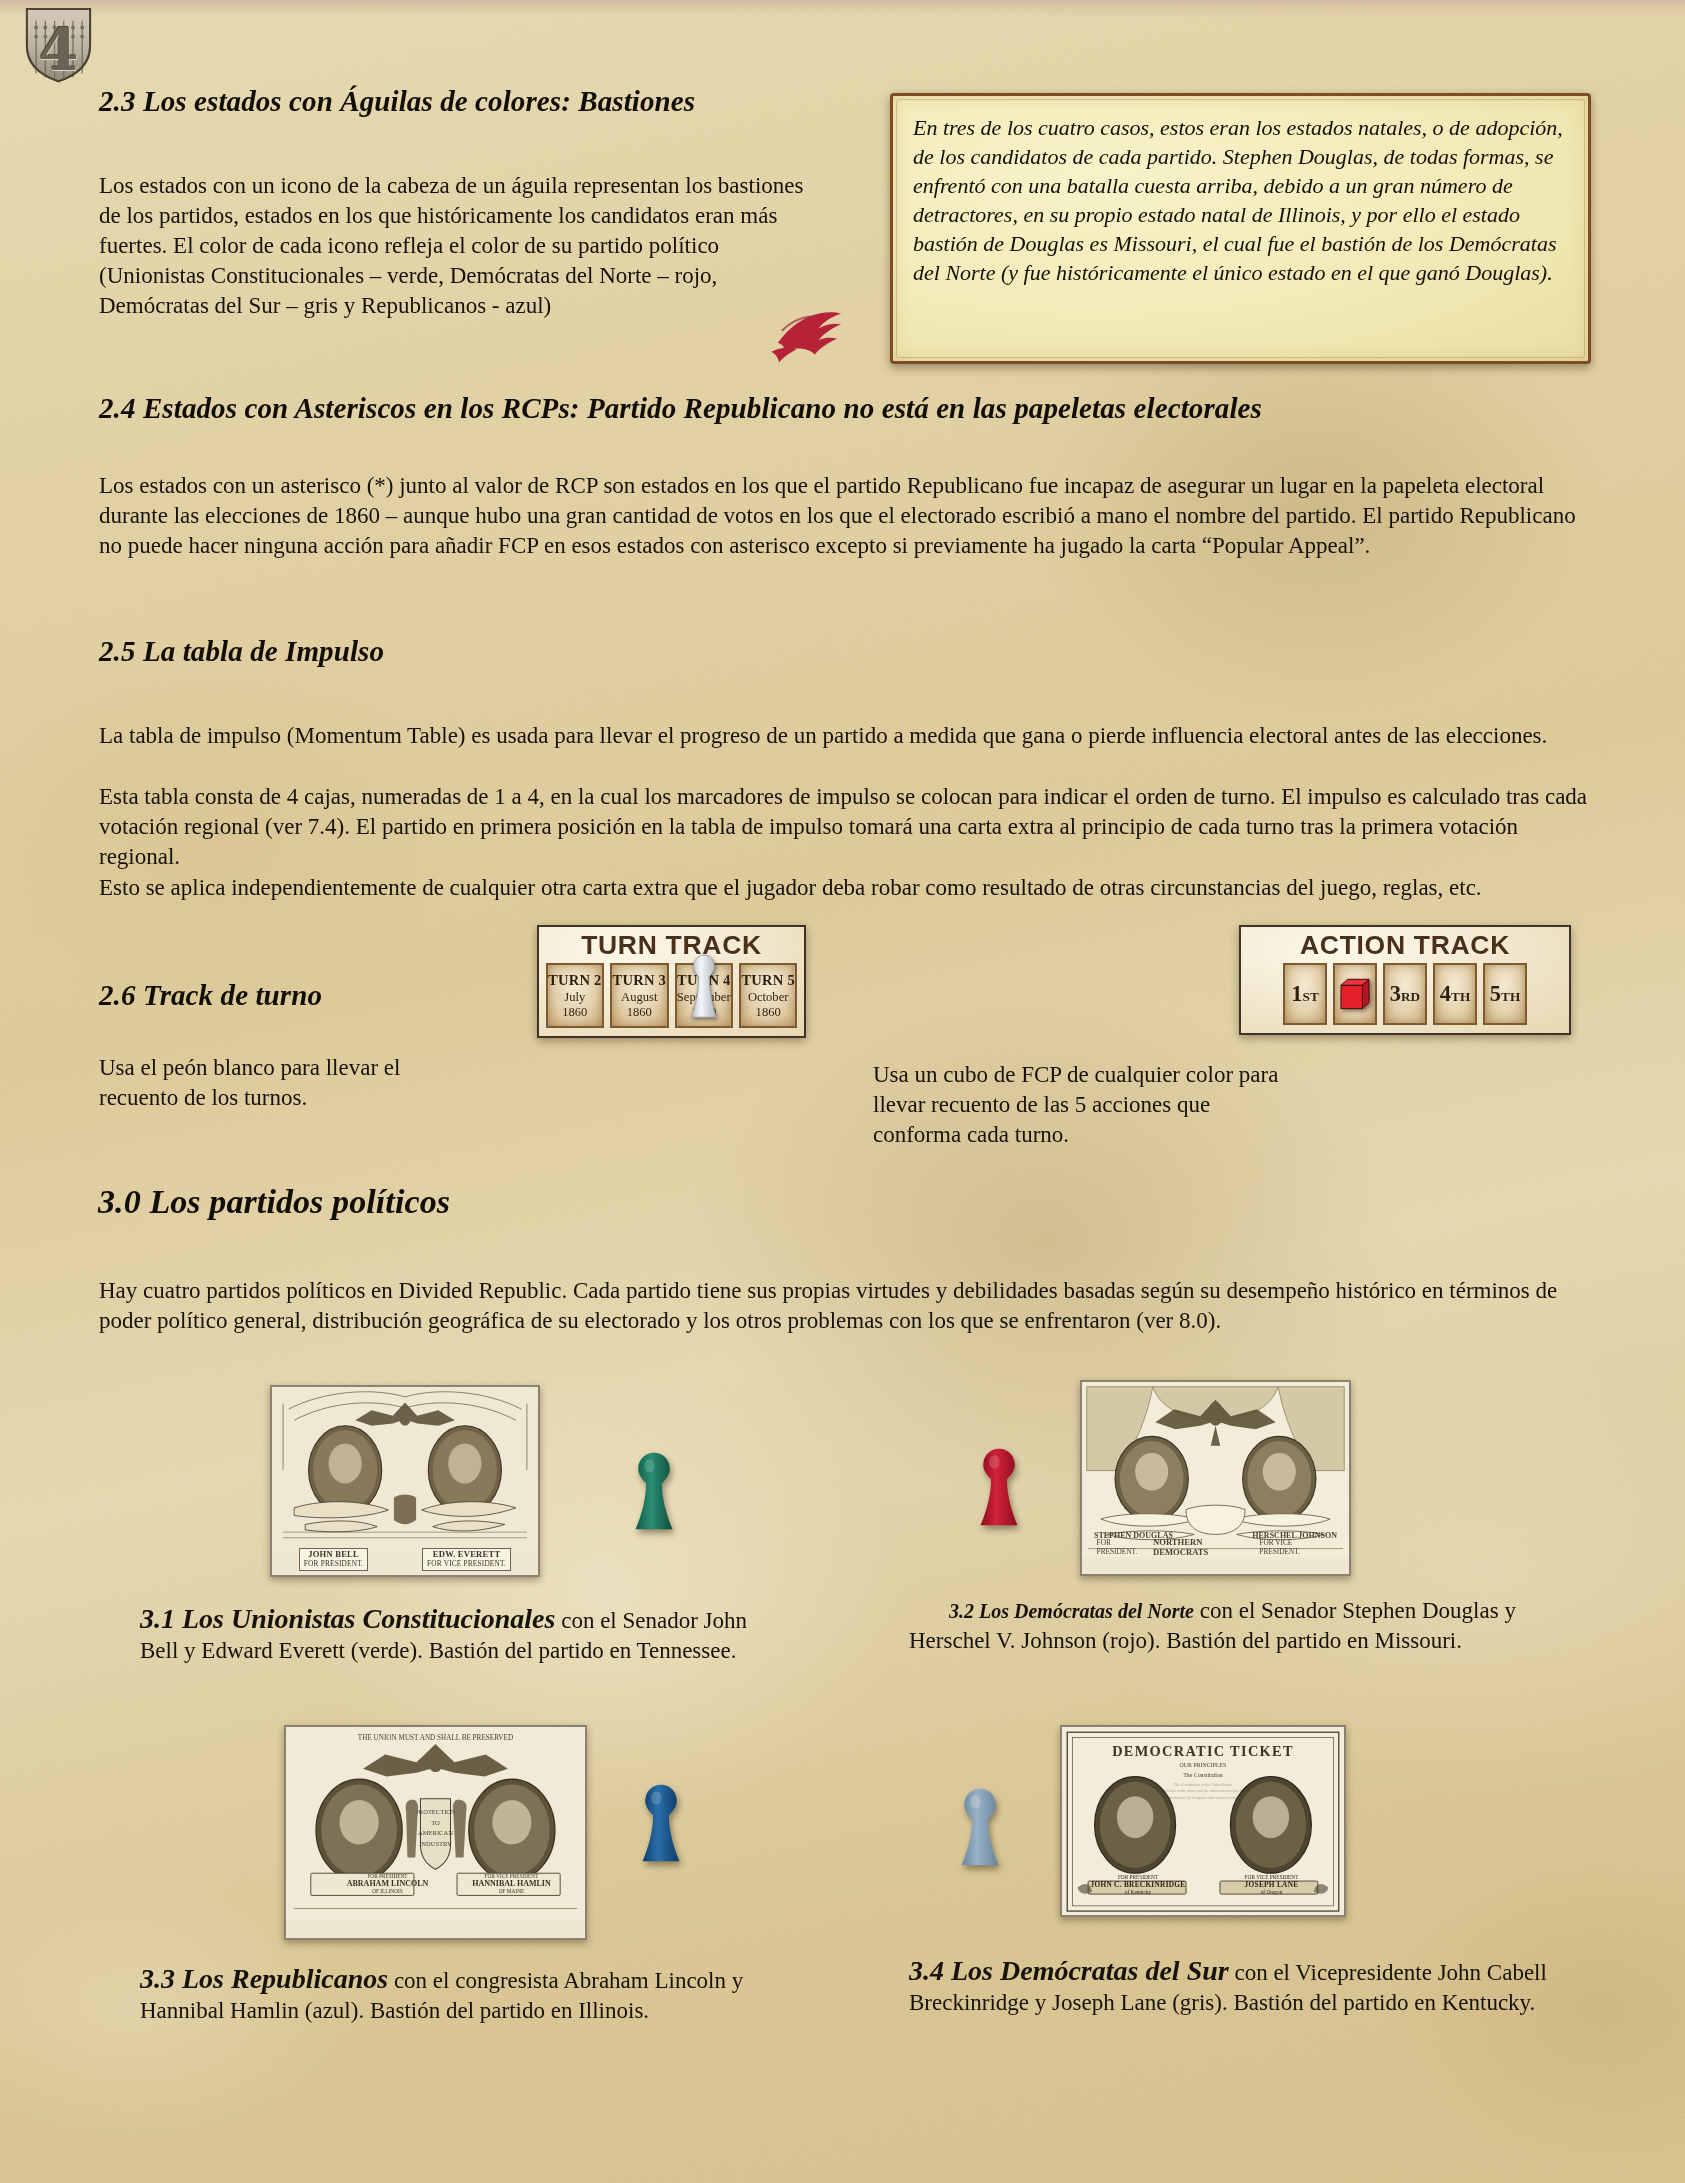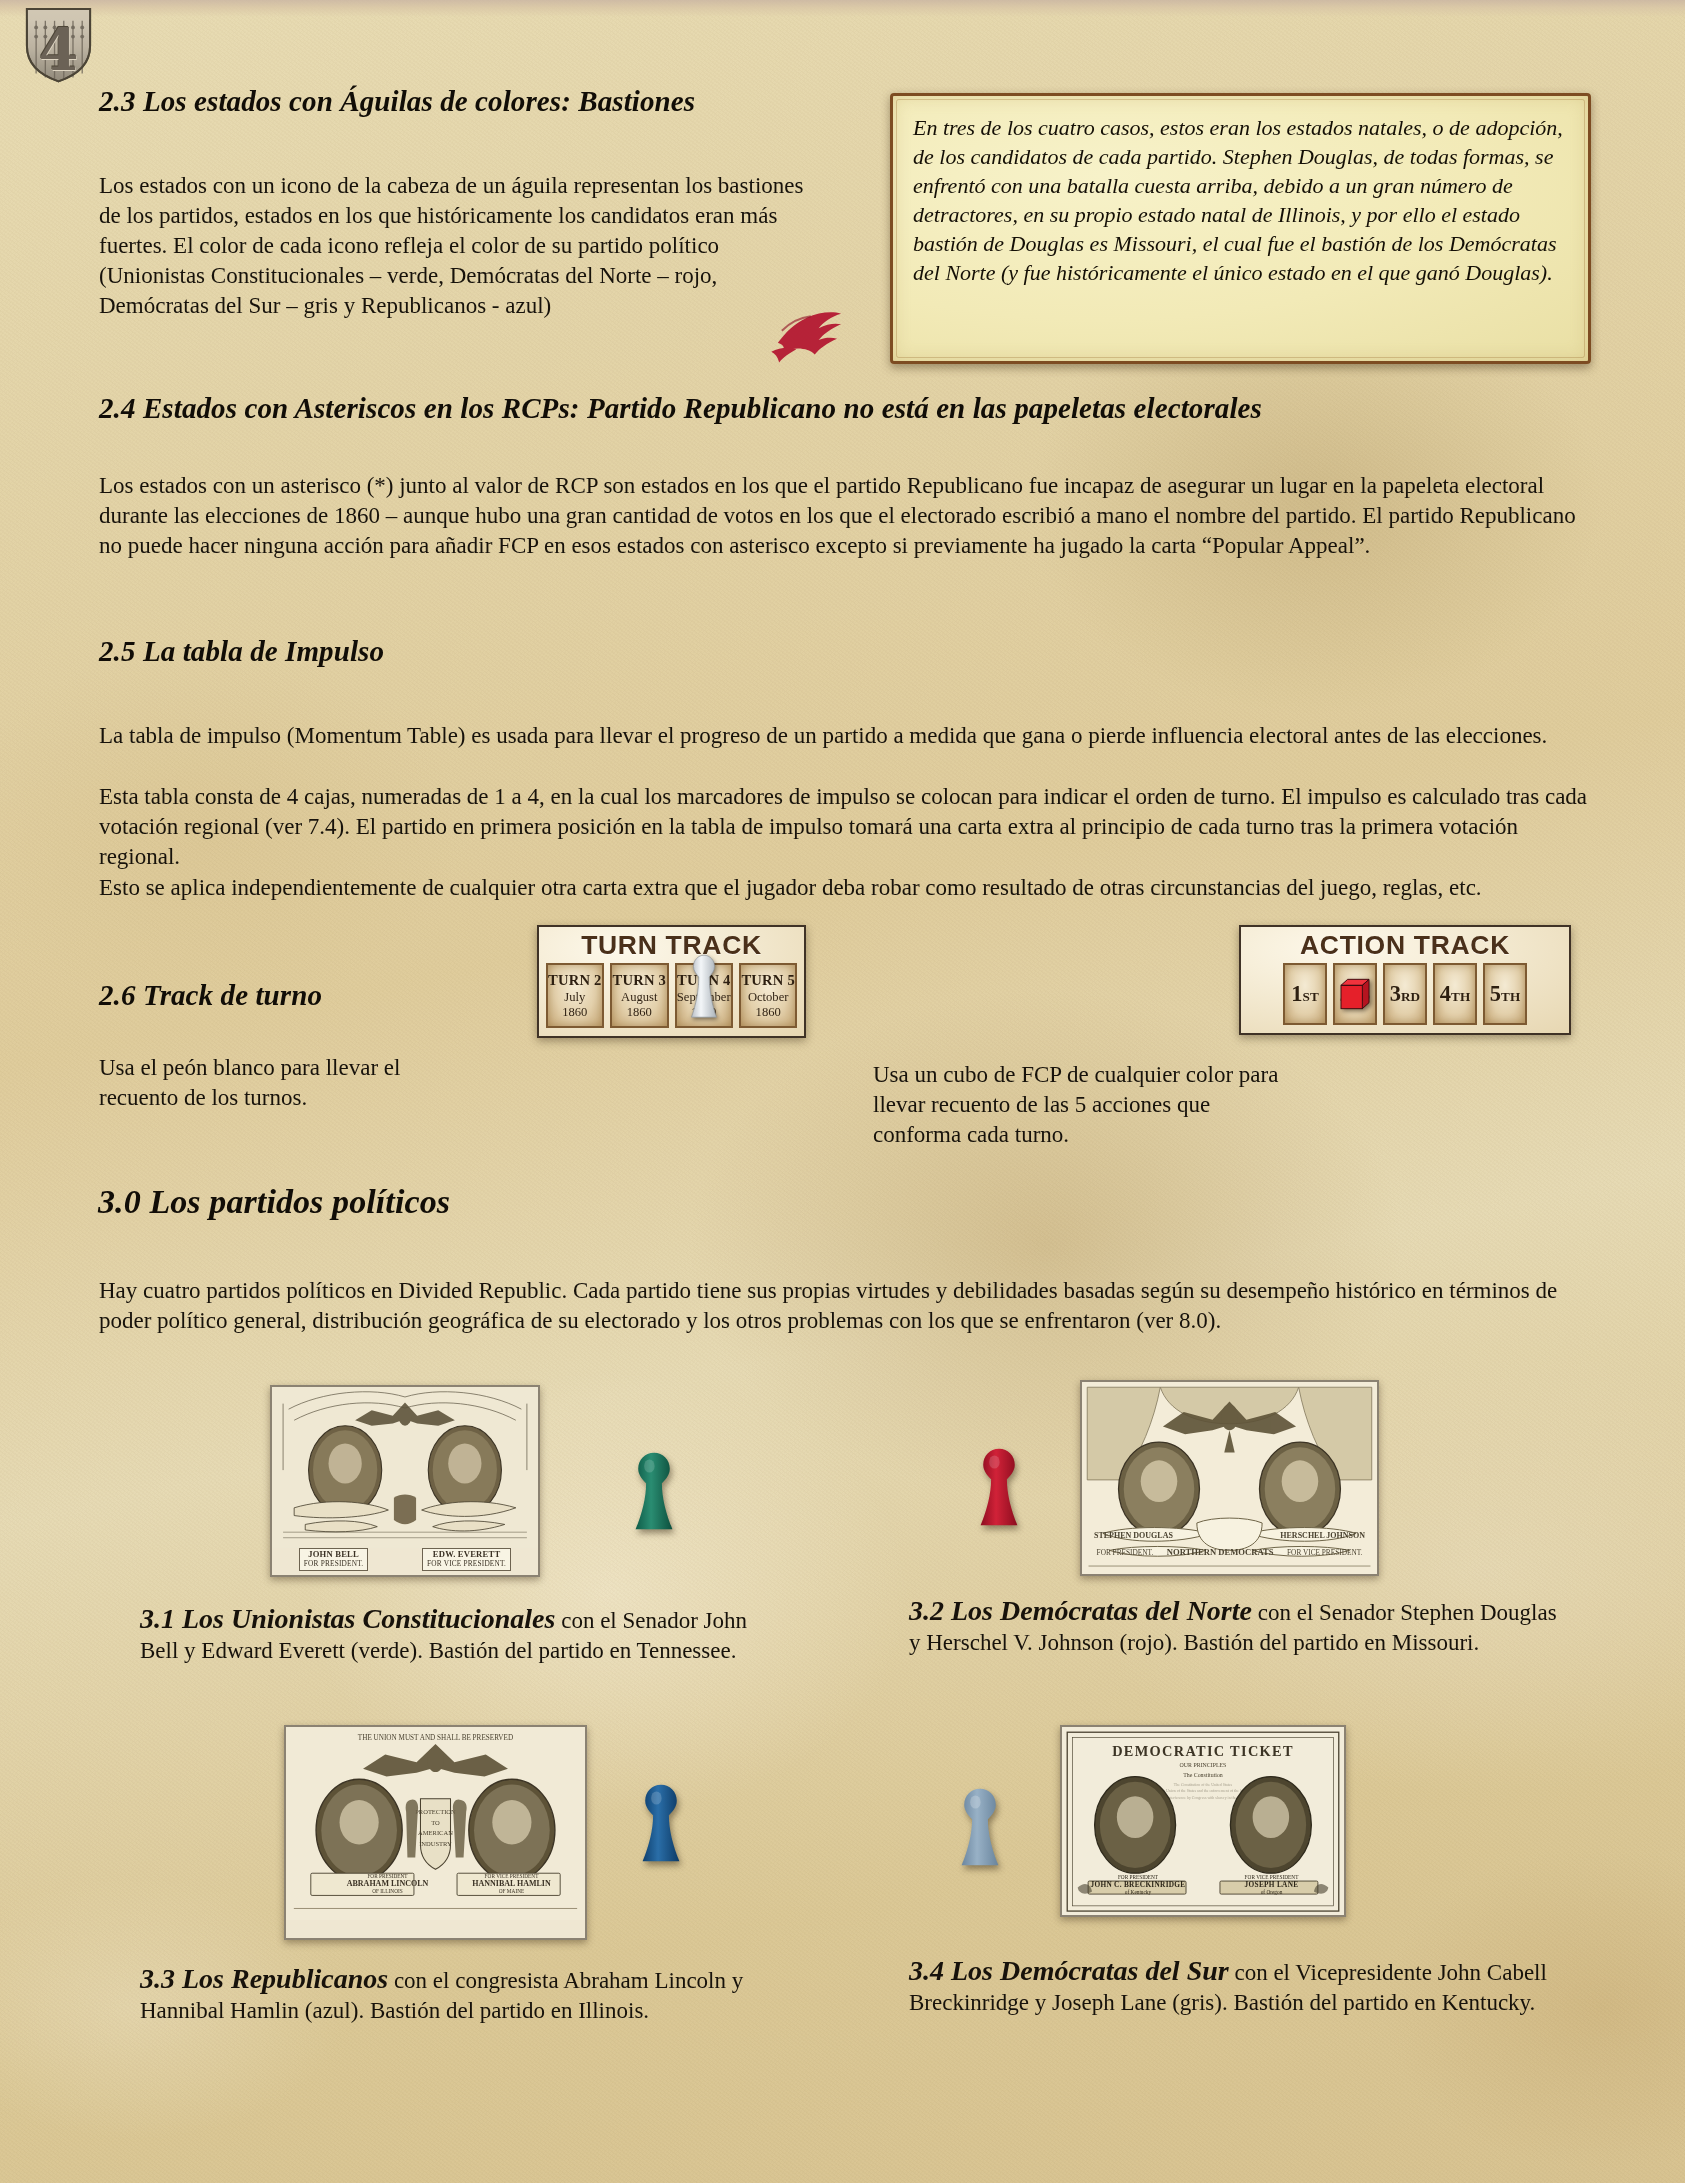--- a/index.html
+++ b/index.html
@@ -373,21 +373,21 @@
         <stop offset="0%" stop-color="#8c0d20"></stop>
             <stop offset="42%" stop-color="#d12238"></stop>
             <stop offset="100%" stop-color="#8b0d1f"></stop>
       </linearGradient>
         </defs>
       <path d="M38 4 C52 4 62 15 62 28 C62 38 55 45 50 50 C50 72 56 96 66 120 L10 120 C20 96 26 72 26 50 C21 45 14 38 14 28 C14 15 24 4 38 4 Z" fill="url(#pg2)"></path>
       <ellipse cx="31" cy="24" rx="8" ry="10" fill="#ffffff" opacity=".16"></ellipse>
     </svg>
   </div>
 
-  <div class="pcard" style="left:1080px;top:1380px;width:299px;height:196px;">
+  <div class="pcard" style="left:1080px;top:1380px;width:271px;height:196px;">
     <svg class="inner" viewBox="0 0 452 296" preserveAspectRatio="none">
       <rect width="452" height="296" fill="#f3ecd8"></rect>
 
       <g fill="#cfc49f" stroke="#6b6044" stroke-width="1.2" opacity=".85">
         <path d="M8 8 L120 8 C110 60 90 110 60 150 L8 150 Z"></path>
         <path d="M444 8 L332 8 C342 60 362 110 392 150 L444 150 Z"></path>
         <path d="M120 8 L332 8 C320 44 280 64 226 64 C172 64 132 44 120 8 Z"></path>
       </g>
 
       <g fill="#5d5237" opacity=".9">
@@ -423,21 +423,21 @@
       <span style="font-size:8.6px;font-weight:bold;">NORTHERN DEMOCRATS</span>
       <span>FOR VICE PRESIDENT.</span>
     </div>
   </div>
 
   <div style="position:absolute;left:140px;top:1604px;width:635px;">
     <p class="hang"><em style="font-weight:bold;font-size:28px;">3.1 Los Unionistas Constitucionales</em><span> con el Senador John Bell y Edward Everett (verde). Bastión del partido en Tennessee.</span></p>
   </div>
 
   <div style="position:absolute;left:909px;top:1596px;width:662px;">
-    <p class="hang"><em style="font-weight:bold;font-size:28px;">3.2 Los Demócratas del Norte</em><span> con el Senador Stephen Douglas y Herschel V. Johnson (rojo). Bastión del partido en Missouri.</span></p>
+    <p class="hang"><em style="font-weight:bold;font-size:20px;margin-left:40px;">3.2 Los Demócratas del Norte</em><span> con el Senador Stephen Douglas y Herschel V. Johnson (rojo). Bastión del partido en Missouri.</span></p>
   </div>
 
   <div class="pcard" style="left:284px;top:1725px;width:303px;height:215px;">
     <svg class="inner" viewBox="0 0 458 296" preserveAspectRatio="none">
       <rect width="458" height="296" fill="#f1ead6"></rect>
       <text x="229" y="20" font-size="11" text-anchor="middle" fill="#4a4230" font-family="Liberation Serif, serif">THE UNION MUST AND SHALL BE PRESERVED</text>
       <g fill="#5d5237" opacity=".9">
         <path d="M229 26 L258 54 L306 42 L340 64 L304 76 L258 70 L229 62 L200 70 L154 76 L118 64 L152 42 L200 54 Z"></path>
         <ellipse cx="229" cy="50" rx="13" ry="19"></ellipse>
       </g>

